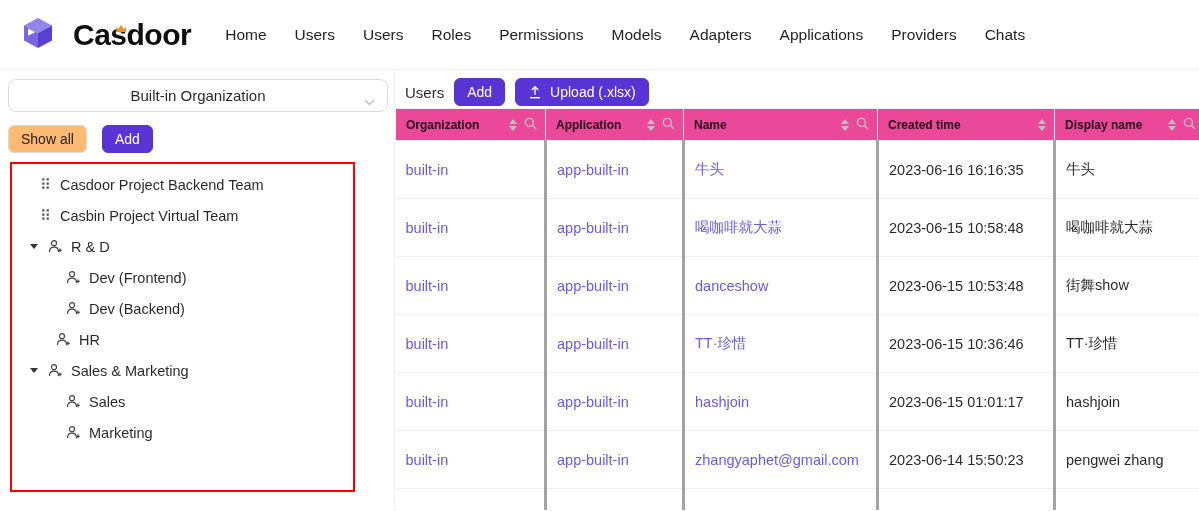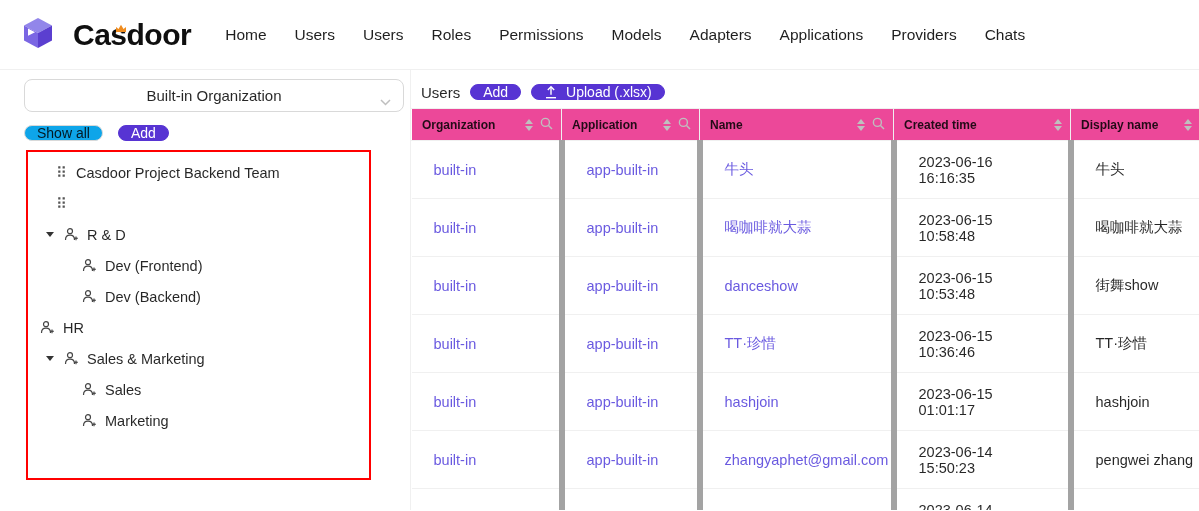--- a/index.html
+++ b/index.html
@@ -13,62 +13,62 @@
   .logo-text { font-size:30px; font-weight:bold; color:#0f0f0f; letter-spacing:-0.5px; }
   .crown { position:absolute; left:95px; top:4px; }
   .nav-items { display:flex; height:100%; }
   .nav-item { padding:0 14px; font-size:15.5px; display:flex; align-items:center; height:100%;
     position:relative; cursor:pointer; white-space:nowrap; color:rgba(0,0,0,.88); }
   .nav-item.active { color:#5734d3; }
   .nav-item.active::after { content:""; position:absolute; left:12px; right:12px; bottom:2px;
     height:2px; background:#5734d3; }
 
   
-  .main { display:flex; height:440px;margin-left:16px; }
+  .main { display:flex; height:440px; }
   .left-panel { width:395px; flex-shrink:0; border-right:1px solid #f0f0f0; padding:9px 0 0 8px; }
   .org-select { width:380px; height:33px; border:1px solid #d9d9d9; border-radius:8px;
     display:flex; align-items:center; justify-content:center; position:relative;
     font-size:15px; cursor:pointer; background:#fff; }
   .org-select .chev { position:absolute; right:12px; top:12px; }
   .panel-buttons { margin-top:13px; display:flex; gap:15px; align-items:center; }
-  .btn { height:16px; padding:0 12px; border-radius:12px; font-size:14px; cursor:pointer;
+  .btn { height:28px; padding:0 12px; border-radius:6px; font-size:14px; cursor:pointer;
     display:inline-flex; align-items:center; gap:8px; font-family:inherit; }
-  .btn-default { background:#0ea5e9; border:1px solid #d9d9d9; color:rgba(0,0,0,.85); }
+  .btn-default { background:#fdba74; border:1px solid #d9d9d9; color:rgba(0,0,0,.85); }
   .btn-primary { background:#5734d3; border:1px solid #5734d3; color:#fff; }
 
   .tree-box { margin-top:9px; margin-left:2px; width:345px; height:330px;
     border:2px solid #ff0000; padding-top:5px; background:#fff; }
   .tree-row { height:31px; display:flex; align-items:center; font-size:14.5px; cursor:pointer; }
   .tree-row .caret { width:22px; display:flex; justify-content:flex-start; padding-left:4px; }
   .caret-tri { width:0; height:0; border-left:4.5px solid transparent; border-right:4.5px solid transparent;
     border-top:5.5px solid rgba(0,0,0,.8); }
   .tree-row.drag { padding-left:28px; }
-  .tree-row.lvl0 { padding-left:12px; }
+  .tree-row.lvl0 { padding-left:44px; }
   .tree-row.withcaret { padding-left:14px; }
   .tree-row.lvl1 { padding-left:54px; }
   .holder { font-size:15px; color:#555; margin-right:9px; line-height:1; }
   .tree-icon { margin-right:8px; display:inline-flex; }
 
   
   .right-panel { flex:1; overflow:hidden; padding-top:8px; }
   .toolbar { height:28px; display:flex; align-items:center; gap:10px; padding-left:10px; }
   .toolbar-title { font-size:15px; }
 
   table { border-collapse:collapse; table-layout:fixed; width:809px; margin-top:2px; }
   th { background:#ec4899; height:32px; font-size:12px; font-weight:bold; text-align:left;
     padding:0 8px 0 10px; border:1px solid #f0f0f0; border-left:none; cursor:pointer; }
   th:first-child { border-left:1px solid transparent; }
   .th-flex { display:flex; align-items:center; }
   .th-controls { margin-left:auto; display:flex; align-items:center; gap:7px; }
   .sorter { display:inline-flex; flex-direction:column; gap:2px; }
   .sorter i { display:block; width:0; height:0; border-left:4px solid transparent; border-right:4px solid transparent; }
   .sorter .up { border-bottom:5px solid #bfbfbf; }
   .sorter .down { border-top:5px solid #bfbfbf; }
-  td { height:58px; border-bottom:1px solid #f0f0f0; border-right:6px solid #a3a3a3;
-    padding:0 22px; font-size:14.5px; vertical-align:middle; background:#fff; }
+  td { height:58px; border-bottom:1px solid #f0f0f0; border-right:3px solid #a3a3a3;
+    padding:0 10px; font-size:14.5px; vertical-align:middle; background:#fff; }
   a.cell-link { color:#6a5ae0; text-decoration:none; cursor:pointer; }
 </style>
 </head>
 <body>
 
 <div class="navbar">
   <div class="logo">
     <span>
       <svg width="36" height="36" viewBox="0 0 36 36">
         <polygon points="18,3 32,10.5 18,18 4,10.5" fill="#9286ea"></polygon>
@@ -114,20 +114,21 @@
       <button class="btn btn-primary">Add</button>
     </div>
 
     <div class="tree-box">
       <div class="tree-row drag">
         <span class="holder">⠿</span>
         <span>Casdoor Project Backend Team</span>
       </div>
       <div class="tree-row drag">
         <span class="holder">⠿</span>
+        <span>Casbin Project Virtual Team</span>
       </div>
       <div class="tree-row withcaret">
         <span class="caret">
             <span class="caret-tri"></span>
           </span>
         <span class="tree-icon">
           <svg width="15" height="15" viewBox="0 0 15 15" fill="none" stroke="#454545" stroke-width="1.2">
             <circle cx="6" cy="4.2" r="2.5"></circle>
               <path d="M1.5 13 C1.5 9.8 3.5 8.2 6 8.2 C8.5 8.2 10.5 9.8 10.5 13"></path>
             <line x1="12" y1="9.5" x2="12" y2="13.2"></line>

